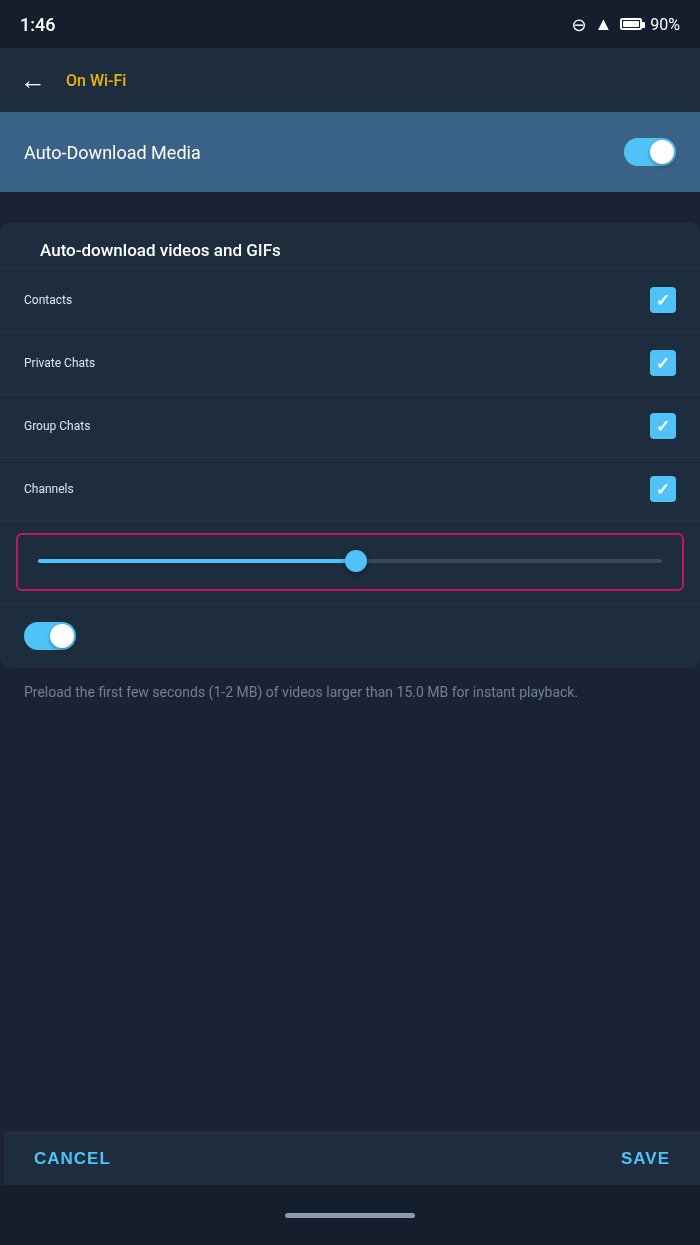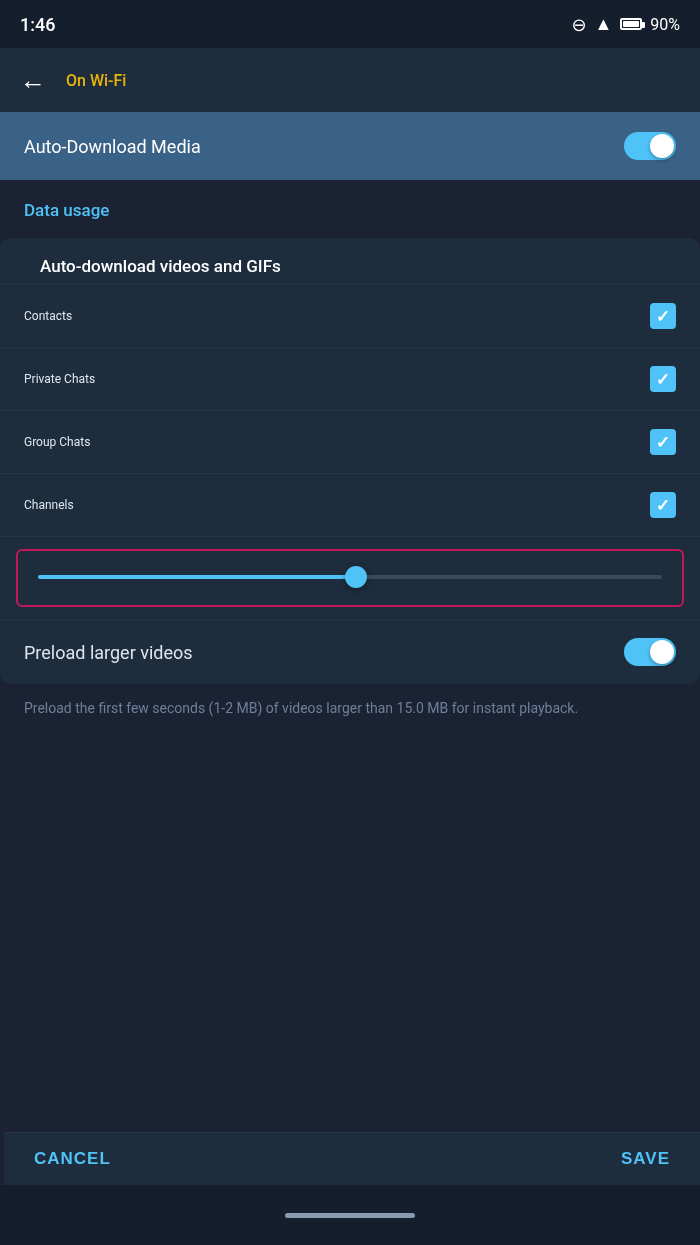--- a/index.html
+++ b/index.html
@@ -57,21 +57,21 @@
       color: #eab308;
     }
 
     
     .auto-download-row {
       background-color: #3a6186;
       display: flex;
       align-items: center;
       justify-content: space-between;
       padding: 18px 24px;
-      height: 68px;
+      height: 80px;
     }
     .auto-download-label {
       font-size: 18px;
       color: #ffffff;
     }
 
     
     .toggle-switch {
       position: relative;
       width: 52px;
@@ -344,21 +344,20 @@
 
 <div class="auto-download-row">
   <span class="auto-download-label">Auto-Download Media</span>
   <div class="toggle-switch">
     <div class="track"></div>
     <div class="thumb"></div>
   </div>
 </div>
 
 <div class="section-outer">
-  <div class="section-label-blue">Data usage</div>
 </div>
 
 <div class="settings-card">
 
   <div class="card-section-label">Auto-download videos and GIFs</div>
 
   <div class="checkbox-row">
     <span class="checkbox-row-label">Contacts</span>
     <div class="checkbox-box">
       <span class="checkmark">✓</span>
@@ -390,21 +389,20 @@
     <div class="max-video-section">
       <div class="slider-container">
         <div class="slider-track-bg"></div>
         <div class="slider-track-fill"></div>
         <div class="slider-thumb"></div>
       </div>
     </div>
   </div>
 
   <div class="preload-row">
-    <span class="preload-label">Preload larger videos</span>
     <div class="toggle-switch">
       <div class="track"></div>
       <div class="thumb"></div>
     </div>
   </div>
 
 </div>
 
 <div class="description-section">
   <span class="description-text">Preload the first few seconds (1-2 MB) of videos larger than 15.0 MB for instant playback.</span>

